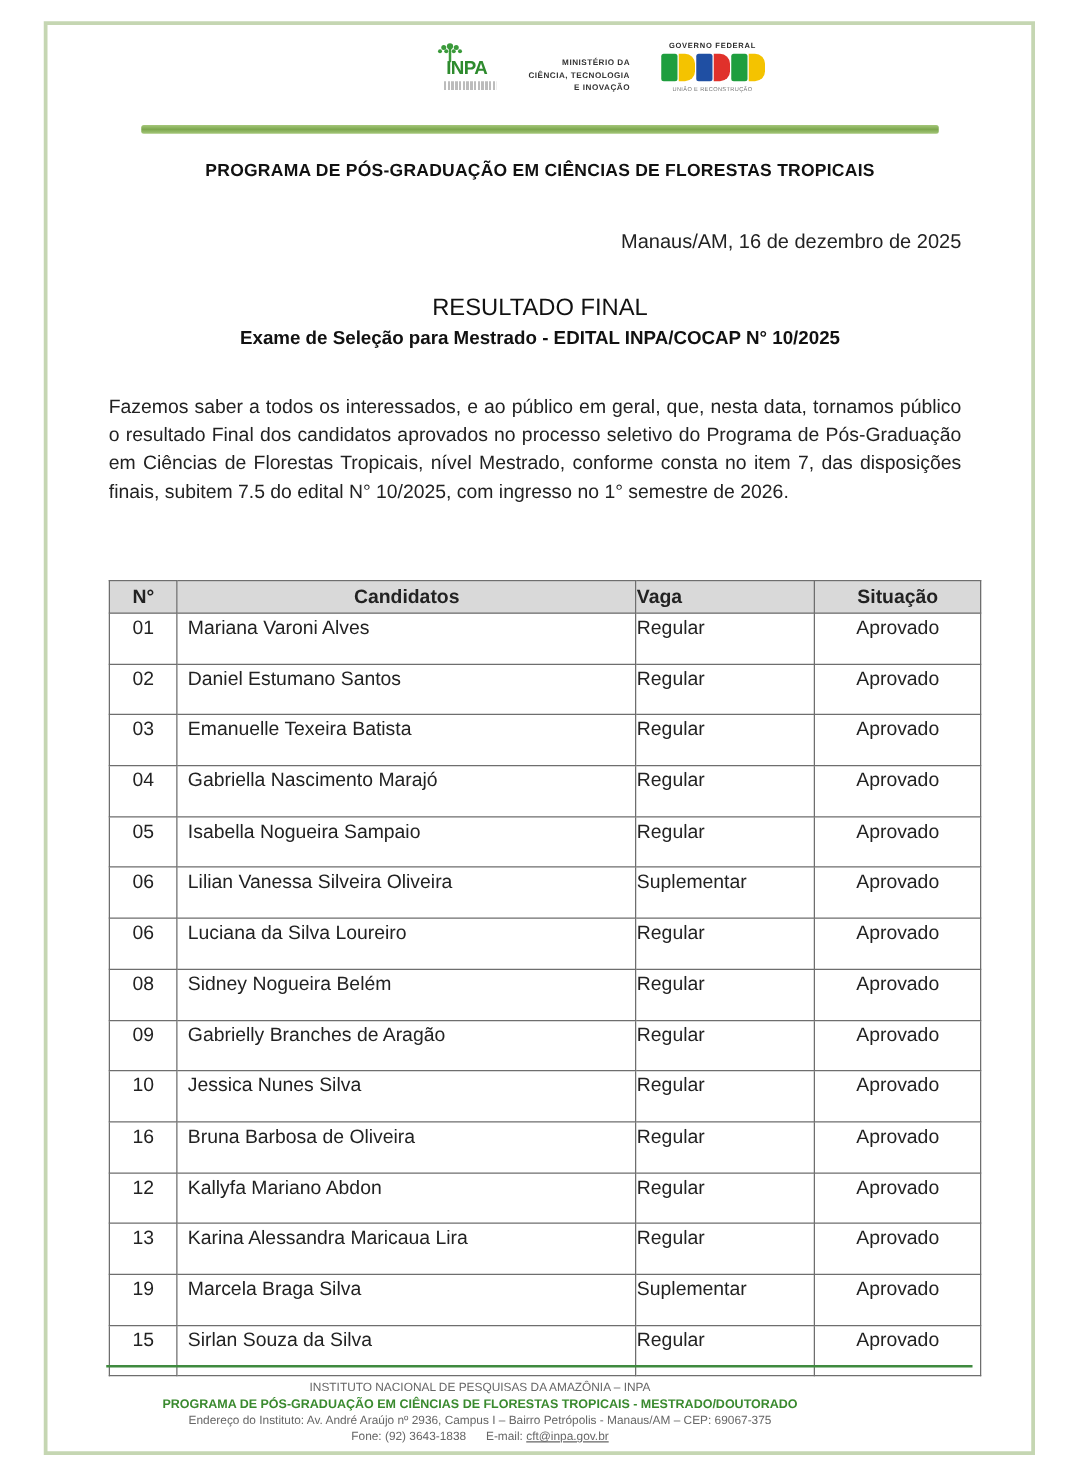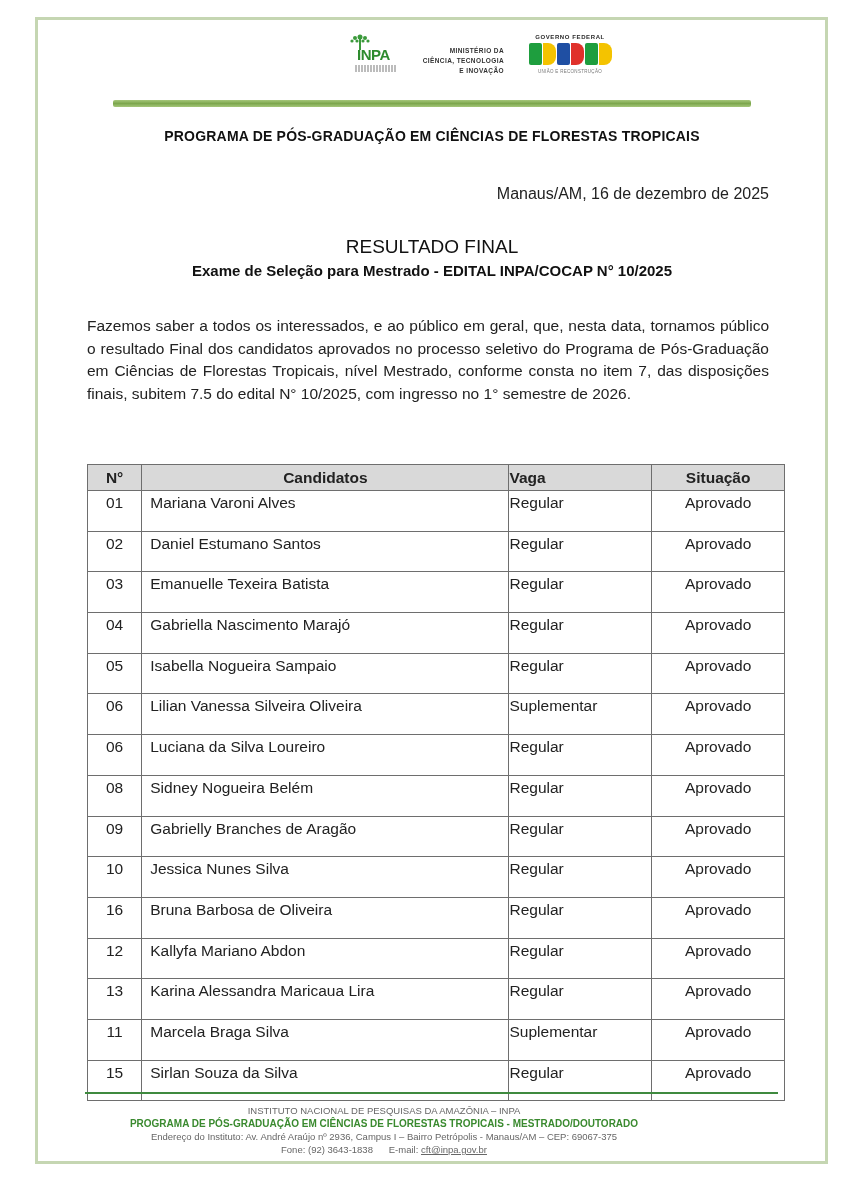--- a/index.html
+++ b/index.html
@@ -182,21 +182,21 @@
         <td class="c-vaga">Regular</td>
         <td class="c-sit">Aprovado</td>
       </tr>
       <tr>
         <td class="c-num">13</td>
         <td class="c-name">Karina Alessandra Maricaua Lira</td>
         <td class="c-vaga">Regular</td>
         <td class="c-sit">Aprovado</td>
       </tr>
       <tr>
-        <td class="c-num">11</td>
+        <td class="c-num">19</td>
         <td class="c-name">Marcela Braga Silva</td>
         <td class="c-vaga">Suplementar</td>
         <td class="c-sit">Aprovado</td>
       </tr>
       <tr>
         <td class="c-num">15</td>
         <td class="c-name">Sirlan Souza da Silva</td>
         <td class="c-vaga">Regular</td>
         <td class="c-sit">Aprovado</td>
       </tr>

